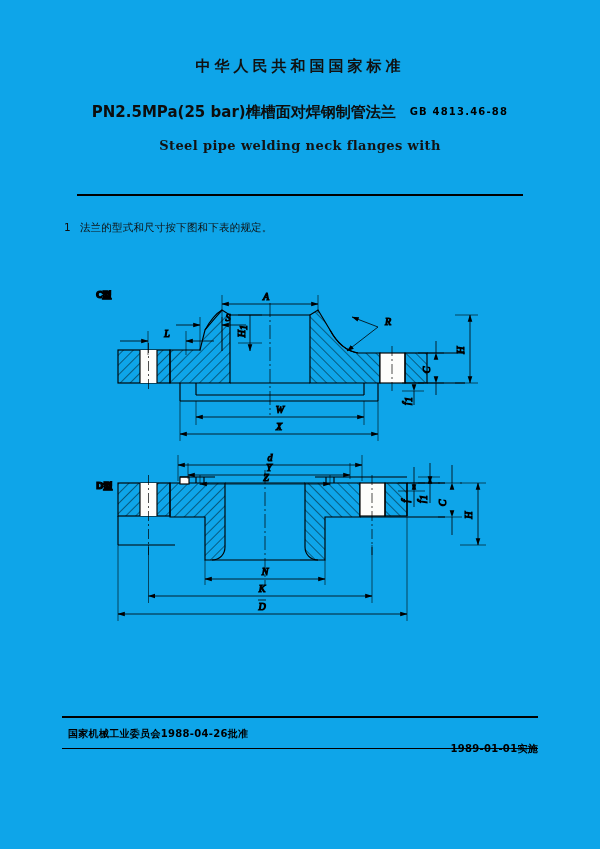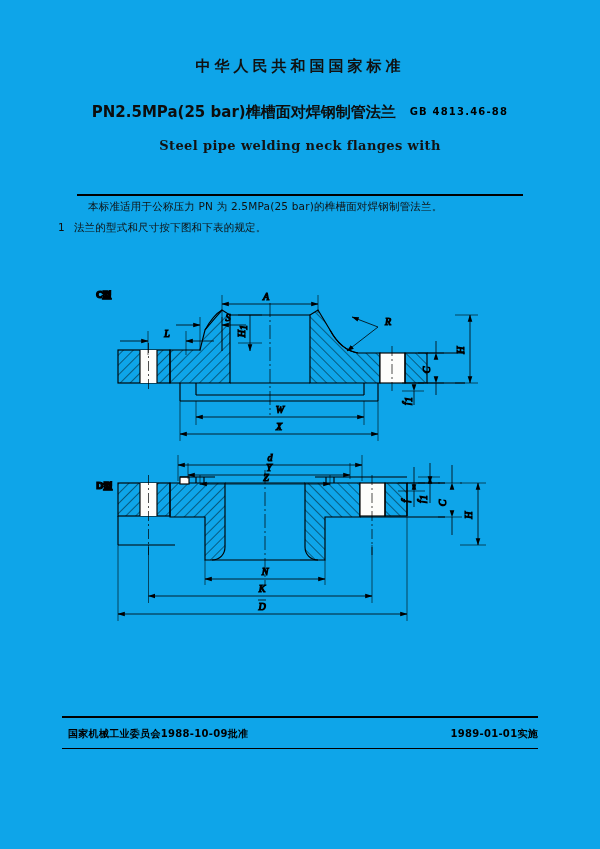--- a/index.html
+++ b/index.html
@@ -84,21 +84,21 @@
     left: 88px;
     font-family: "DejaVu Sans", sans-serif;
     font-size: 10.5px;
     letter-spacing: 0.2px;
     color: #101010;
     white-space: nowrap;
   }
   .clause {
     position: absolute;
     top: 221px;
-    left: 58px;
+    left: 64px;
     font-family: "DejaVu Sans", sans-serif;
     font-size: 10.5px;
     letter-spacing: 0.2px;
     color: #101010;
     white-space: nowrap;
   }
   .clause .num { margin-right: 9px; }
 
   
   .foot-left {
@@ -106,21 +106,21 @@
     top: 727px;
     left: 68px;
     font-family: "DejaVu Sans", sans-serif;
     font-size: 10px;
     font-weight: bold;
     letter-spacing: 0.3px;
     white-space: nowrap;
   }
   .foot-right {
     position: absolute;
-    top: 727px;
+    top: 742px;
     right: 62px;
     font-family: "DejaVu Sans", sans-serif;
     font-size: 10px;
     font-weight: bold;
     letter-spacing: 0.3px;
     white-space: nowrap;
   }
 
   
   #drawing {
@@ -151,21 +151,20 @@
   <div class="nat-std">中华人民共和国国家标准</div>
 
   <div class="title-row">
     <span class="title-main">PN2.5MPa(25 bar)榫槽面对焊钢制管法兰</span><span class="title-code">GB 4813.46-88</span>
   </div>
 
   <div class="subtitle l1">Steel pipe welding neck flanges with</div>
 
   <div class="rule top"></div>
 
-  <div class="scope">本标准适用于公称压力 PN 为 2.5MPa(25 bar)的榫槽面对焊钢制管法兰。</div>
 
   <div class="clause">
     <span class="num">1</span><span>法兰的型式和尺寸按下图和下表的规定。</span>
   </div>
 
   <svg id="drawing" viewBox="0 0 600 400">
     <defs>
       <pattern id="hatchR" width="7" height="7" patternUnits="userSpaceOnUse" patternTransform="rotate(45)">
         <line x1="0" y1="0" x2="0" y2="7" stroke="#000" stroke-width="0.9"></line>
       </pattern>
@@ -376,16 +375,16 @@
       <line x1="118" y1="359" x2="407" y2="359" stroke-width="0.8" marker-start="url(#ahs)" marker-end="url(#ah)"></line>
       <text x="262" y="355" text-anchor="middle">D</text>
       <line x1="258" y1="345" x2="266" y2="345" stroke-width="0.8"></line>
 
     </g>
   </svg>
 
   <div class="rule foot1"></div>
   <div class="rule foot2"></div>
 
-  <div class="foot-left">国家机械工业委员会1988-10-09批准</div>
+  <div class="foot-left">国家机械工业委员会1988-04-26批准</div>
   <div class="foot-right">1989-01-01实施</div>
 
 </div>
 
 </body></html>

